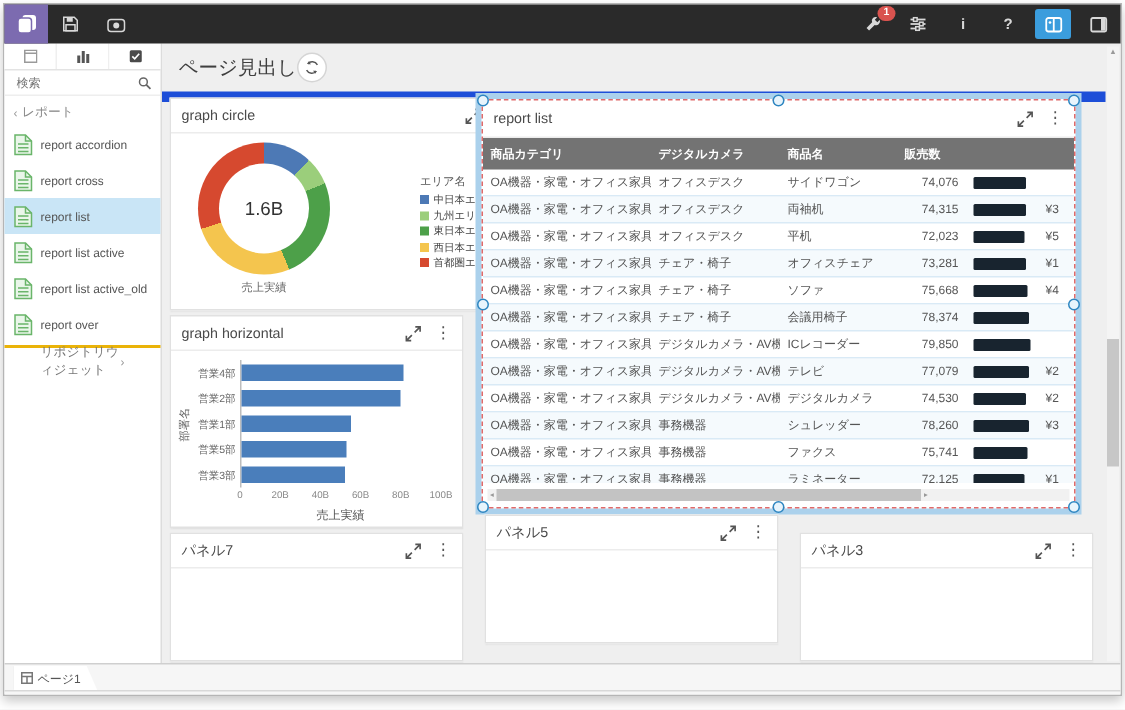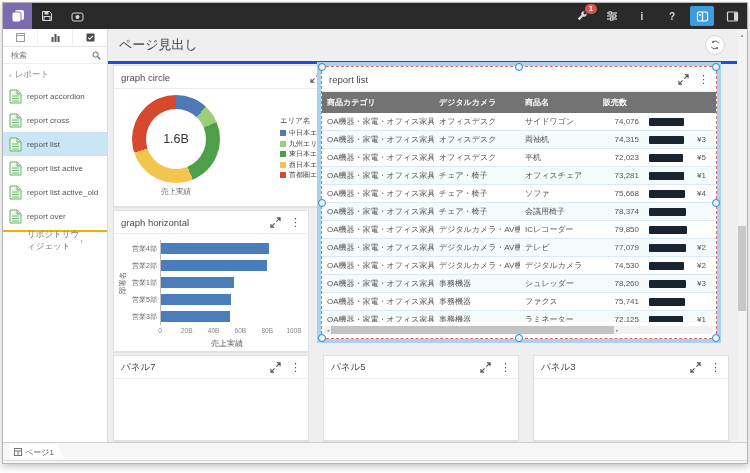--- a/index.html
+++ b/index.html
@@ -31,21 +31,21 @@
   .side-search input{border:none;outline:none;width:72px;font-size:8px;color:#666;background:transparent;font-family:Liberation Sans, sans-serif}
   .side-group{padding:5px 6px 3px;color:#8a8a8a;font-size:8.5px;display:flex;align-items:center;gap:3px}
   .side-item{display:flex;align-items:center;gap:5px;padding:0 6px;height:24px;cursor:pointer}
   .side-item.selected{background:#c9e5f6}
   .side-item span{font-size:8px;color:#555;white-space:nowrap;overflow:hidden}
   .side-footer{border-top:2px solid #eab308;margin-top:2px;display:flex;justify-content:space-between;
                align-items:center;padding:0 24px;height:18px;color:#777;font-size:8.5px;cursor:pointer}
   
   .main{position:absolute;left:104px;top:26px;right:0;bottom:20px;background:#efefef}
   .page-header{position:absolute;top:0;left:0;right:10px;height:32px;display:flex;align-items:center;
-               justify-content:space-between;padding:0 12px;border-bottom:3px solid #1d4ed8}
+               padding:0 12px;border-bottom:7px solid #1d4ed8}
   .page-title{font-size:13px;color:#3f3f3f}
   .refresh-btn{width:20px;height:20px;border-radius:50%;border:1px solid #d5d5d5;background:#fff;
                display:flex;align-items:center;justify-content:center;cursor:pointer;padding:0}
   .canvas{position:absolute;top:33px;left:0;right:10px;bottom:0;overflow:hidden}
   .vscroll{position:absolute;top:2px;right:1px;width:8px;bottom:2px;background:#f4f4f4;z-index:25}
   .vscroll .arr{display:block;text-align:center;font-size:5px;color:#999;height:9px;line-height:9px;cursor:pointer}
   .vthumb{position:absolute;left:0;top:195px;width:8px;height:85px;background:#c7c7c7;cursor:pointer}
   
   .panel{position:absolute;background:#fff;border:1px solid #e1e1e1;box-shadow:0 1px 1px rgba(0,0,0,.05);box-sizing:border-box}
   .panel-h{height:22px;display:flex;align-items:center;padding:0 7px;border-bottom:1px solid #ececec}
@@ -92,21 +92,21 @@
               white-space:nowrap;overflow:hidden}
   table.rl td{padding:3px 5px;border-bottom:1px solid #d9eaf6;white-space:nowrap;overflow:hidden;height:10px}
   table.rl tr.alt td{background:#f5fafd}
   td.num,th.num{text-align:right}
   .tbar{height:8px;background:#18242f;border-radius:1px}
   .hscroll{position:absolute;left:3px;right:3px;bottom:4px;height:8px;background:#f1f1f1;display:flex;align-items:center}
   .hscroll .harr{font-size:5px;color:#999;width:6px;text-align:center;flex:none}
   .hthumb{height:8px;background:#c3c3c3;width:73%;flex:none;cursor:pointer}
   
   #p7{left:6px;top:293px;width:196px;height:86px}
-  #p5{left:216px;top:293px;width:196px;height:86px}
+  #p5{left:216px;top:281px;width:196px;height:86px}
   #p3{left:426px;top:293px;width:196px;height:86px}
   
   .statusbar{position:absolute;left:0;right:0;bottom:0;height:20px;background:#f6f6f6;border-top:1px solid #cfcfcf;z-index:30}
   .page-tab{position:absolute;left:6px;top:1px;height:16px;background:#fff;
             clip-path:polygon(0 0,calc(100% - 7px) 0,100% 100%,0 100%);
             display:flex;align-items:center;gap:3px;padding:0 11px 0 5px;font-size:8px;color:#555;
             filter:drop-shadow(0 0 1px #9e9e9e);cursor:pointer}
   .statusbar::after{content:"";position:absolute;left:0;right:0;top:17px;height:1px;background:#d8d8d8}
   svg{display:block}
 </style>

